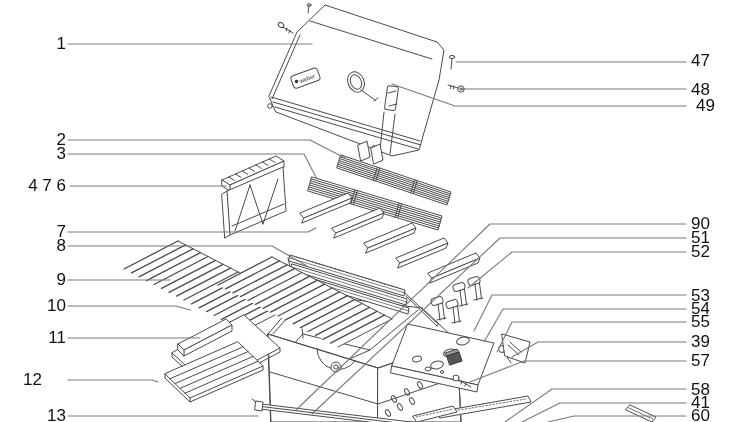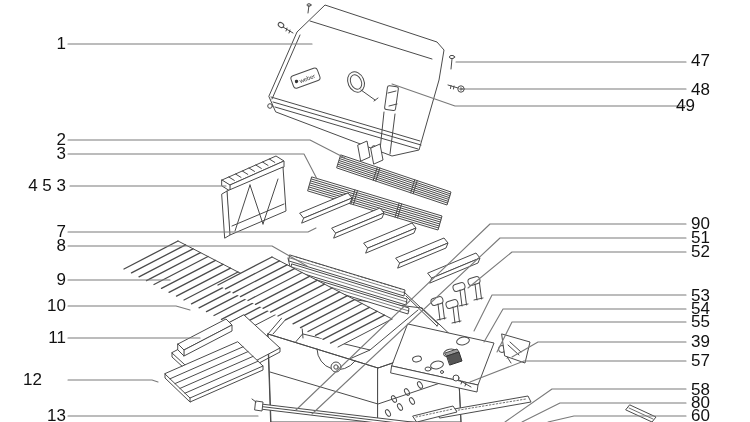--- a/index.html
+++ b/index.html
@@ -331,37 +331,37 @@
     <path d="M470,382 L524,361 L686,361"></path>
     <path d="M505,422 L552,389 L686,389"></path>
     <path d="M522,422 L560,403 L686,403"></path>
     <path d="M548,422 L574,416 L686,416"></path>
   </g>
 </svg>
 
 <div class="part-label left-col" style="right:684px;top:34px">1</div>
 <div class="part-label left-col" style="right:684px;top:130px">2</div>
 <div class="part-label left-col" style="right:684px;top:144px">3</div>
-<div class="part-label left-col" style="right:684px;top:176px">4 5 3</div>
+<div class="part-label left-col" style="right:684px;top:176px">4 7 6</div>
 <div class="part-label left-col" style="right:684px;top:222px">7</div>
 <div class="part-label left-col" style="right:684px;top:236px">8</div>
 <div class="part-label left-col" style="right:684px;top:270px">9</div>
 <div class="part-label left-col" style="right:684px;top:296px">10</div>
 <div class="part-label left-col" style="right:684px;top:328px">11</div>
 <div class="part-label left-col" style="right:708px;top:370px">12</div>
 <div class="part-label left-col" style="right:684px;top:406px">13</div>
 
 <div class="part-label" style="left:691px;top:51px">47</div>
 <div class="part-label" style="left:691px;top:80px">48</div>
-<div class="part-label" style="left:676px;top:96px">49</div>
+<div class="part-label" style="left:696px;top:96px">49</div>
 <div class="part-label" style="left:691px;top:214px">90</div>
 <div class="part-label" style="left:691px;top:228px">51</div>
 <div class="part-label" style="left:691px;top:242px">52</div>
 <div class="part-label" style="left:691px;top:286px">53</div>
 <div class="part-label" style="left:691px;top:299px">54</div>
 <div class="part-label" style="left:691px;top:312px">55</div>
 <div class="part-label" style="left:691px;top:332px">39</div>
 <div class="part-label" style="left:691px;top:351px">57</div>
 <div class="part-label" style="left:691px;top:380px">58</div>
-<div class="part-label" style="left:691px;top:393px">80</div>
+<div class="part-label" style="left:691px;top:393px">41</div>
 <div class="part-label" style="left:691px;top:406px">60</div>
 
 </div>
 
 </body></html>

